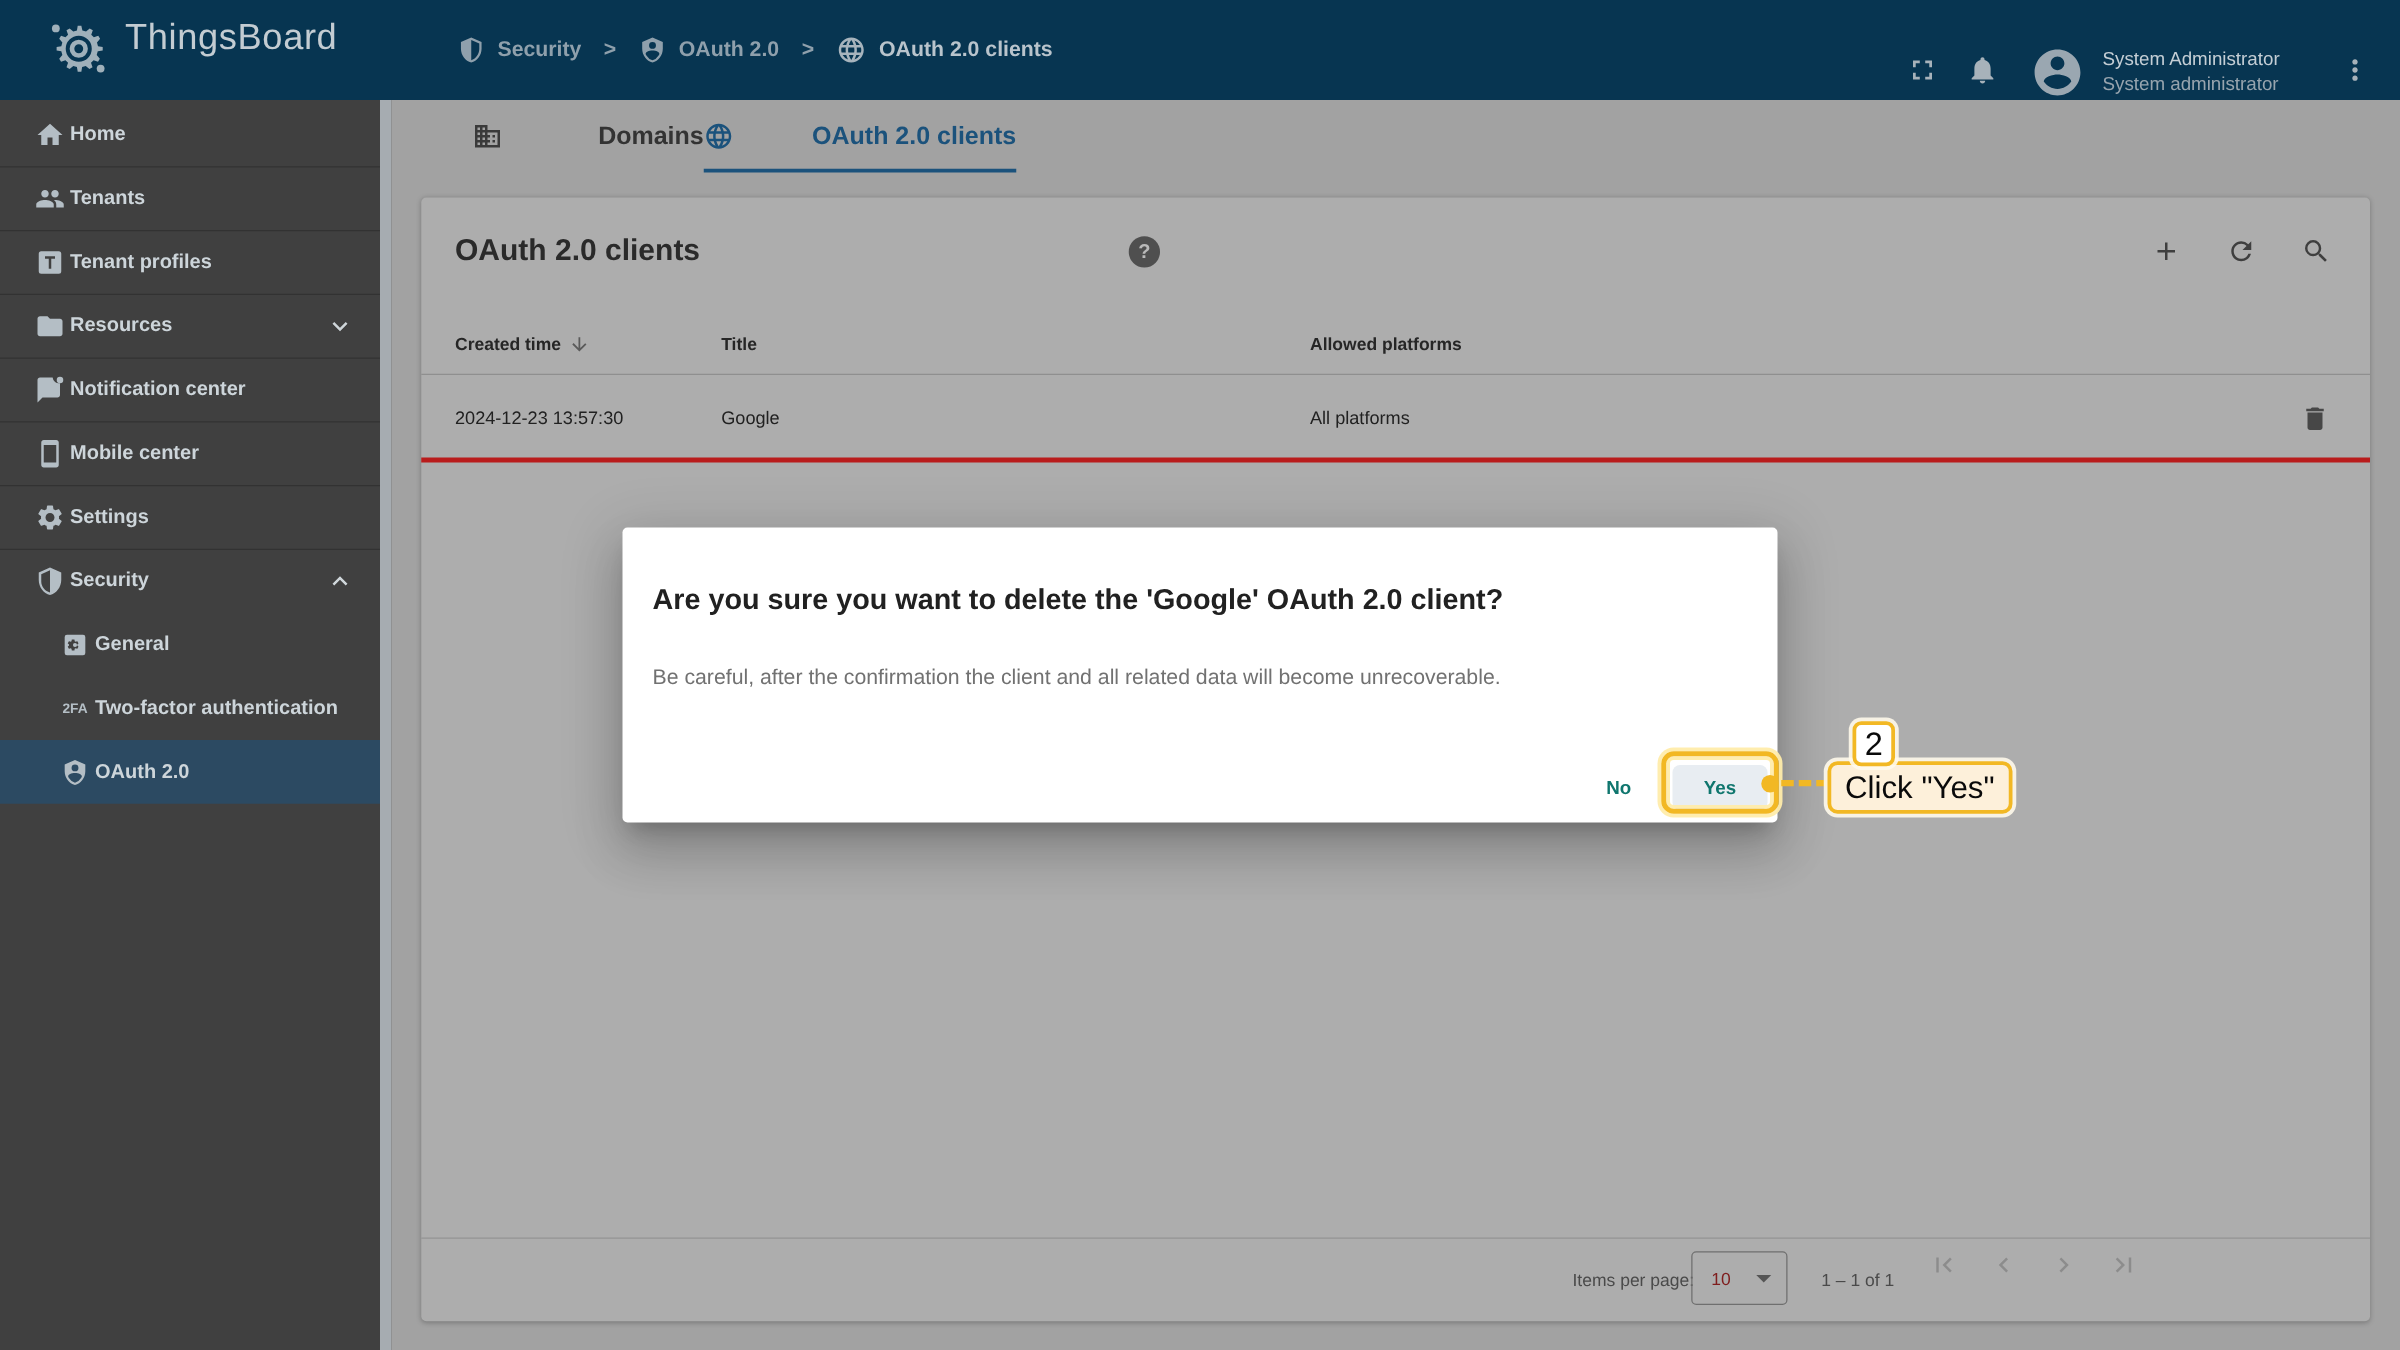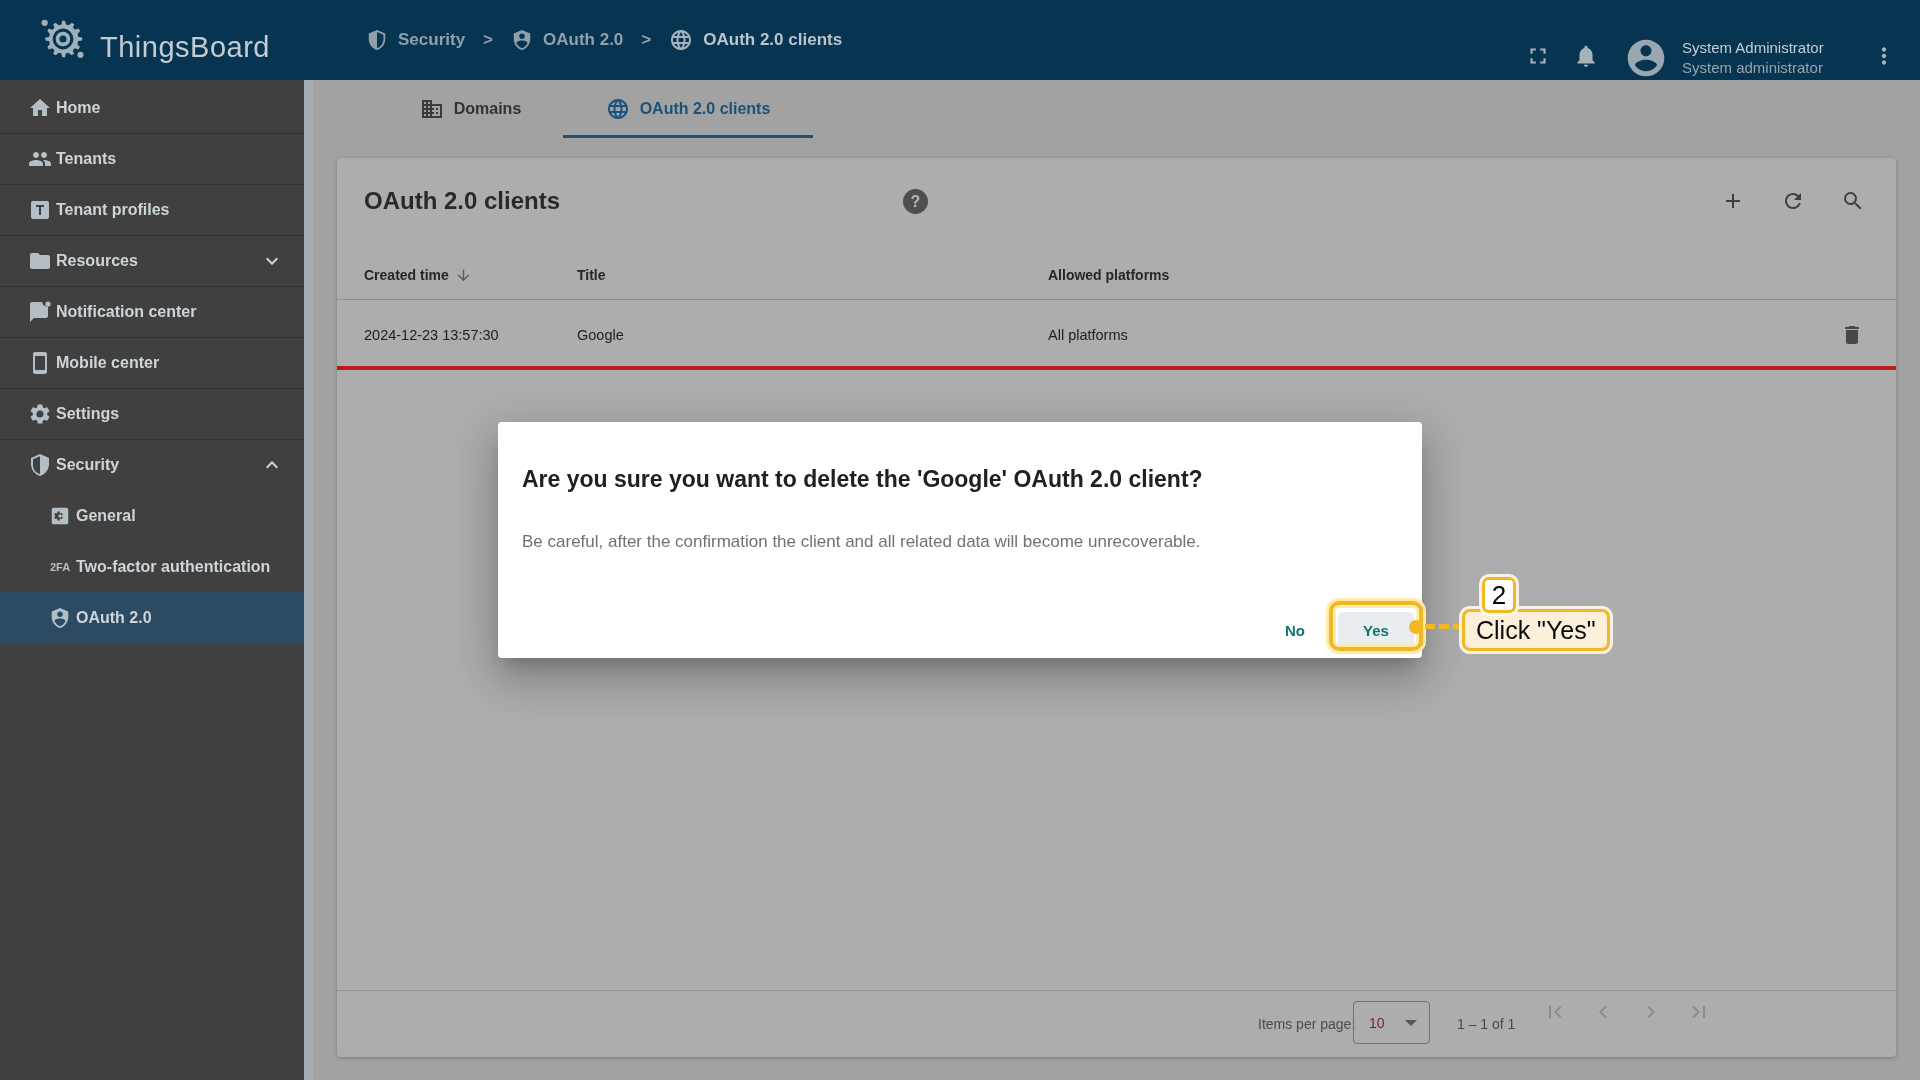--- a/index.html
+++ b/index.html
@@ -3,21 +3,21 @@
 <meta charset="utf-8">
 <style>
   * { margin:0; padding:0; box-sizing:border-box; }
   html,body { width:1920px; height:1080px; overflow:hidden; background:#a2a2a2;
     font-family:"Liberation Sans","DejaVu Sans",sans-serif; }
   #app { position:relative; width:1920px; height:1080px; }
 
   
   .header { position:absolute; left:0; top:0; width:1920px; height:80px;
     background:#073551; display:flex; align-items:center; z-index:5; }
-  .logo { position:absolute; left:38px; top:14px; display:flex; align-items:flex-end; gap:12px; }
+  .logo { position:absolute; left:38px; top:14px; display:flex; align-items:flex-start; gap:12px; }
   .logo-text { color:#c3ccd2; font-size:29px; letter-spacing:.5px; }
   .breadcrumb { position:absolute; left:366px; top:0; height:80px; display:flex; align-items:center; gap:18px; }
   .crumb { display:flex; align-items:center; gap:10px; color:#8fa0ac; font-size:17px; font-weight:700; }
   .crumb.last { color:#b9c4cc; }
   .crumb-sep { color:#8fa0ac; font-size:17px; font-weight:700; }
   .header-right { position:absolute; right:0; top:0; height:80px; display:flex; align-items:flex-end; }
   .hicon { width:48px; height:48px; display:flex; align-items:center; justify-content:center; cursor:pointer; }
   .user-block { margin-left:14px; margin-right:10px; display:flex; align-items:center; gap:14px; }
   .user-lines { display:flex; flex-direction:column; line-height:20px; width:168px; }
   .user-name { color:#c4ced5; font-size:15px; }
@@ -33,22 +33,22 @@
   .nav-item .lbl { position:absolute; left:56px; }
   .nav-item.child .ic { left:48px; }
   .nav-item.child .lbl { left:76px; }
   .nav-item .chev { position:absolute; right:20px; width:24px; height:24px; }
   .nav-item.divider { border-top:1px solid rgba(0,0,0,.22); }
   .nav-item.selected { background:#2c4a62; }
   .twofa-glyph { font-size:11px; font-weight:700; color:#b4bec5; letter-spacing:0; }
 
   
   .tabbar { position:absolute; left:313px; top:80px; width:1607px; height:58px; background:#a2a2a2; display:flex; }
-  .tab { height:58px; display:flex; align-items:center; justify-content:center; gap:10px;
-    font-size:16px; font-weight:700; cursor:pointer; position:relative; }
+  .tab { height:58px; display:flex; align-items:center; justify-content:space-between; gap:10px;
+    font-size:20px; font-weight:700; cursor:pointer; position:relative; }
   .tab.inactive { margin-left:65px; width:185px; color:#333333; }
   .tab.active { width:250px; color:#1b527c; }
   .tab.active .underline { position:absolute; left:0; bottom:0; width:100%; height:3px; background:#1b527c; }
 
   
   .card { position:absolute; left:337px; top:158px; width:1559px; height:899px; background:#adadad;
     border-radius:4px; box-shadow:0 1px 4px rgba(0,0,0,.25); }
   .card-title-row { position:absolute; left:0; top:0; width:100%; height:92px; }
   .card-title { position:absolute; left:27px; top:29px; font-size:24px; font-weight:600; color:#2a2a2a; }
   .help-icon { position:absolute; left:566px; top:31px; width:25px; height:25px; border-radius:50%;

